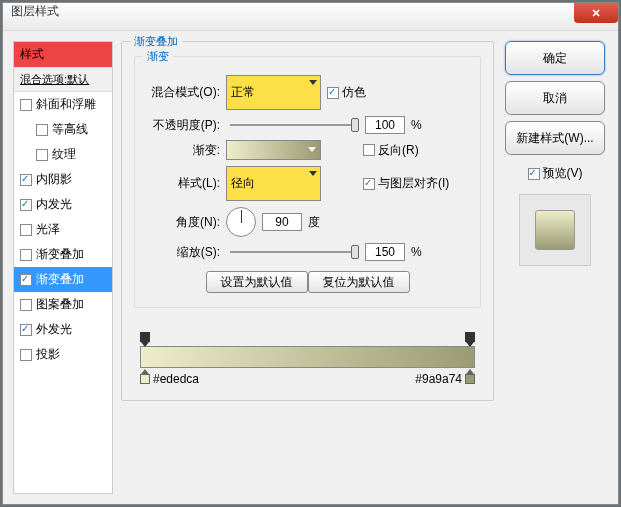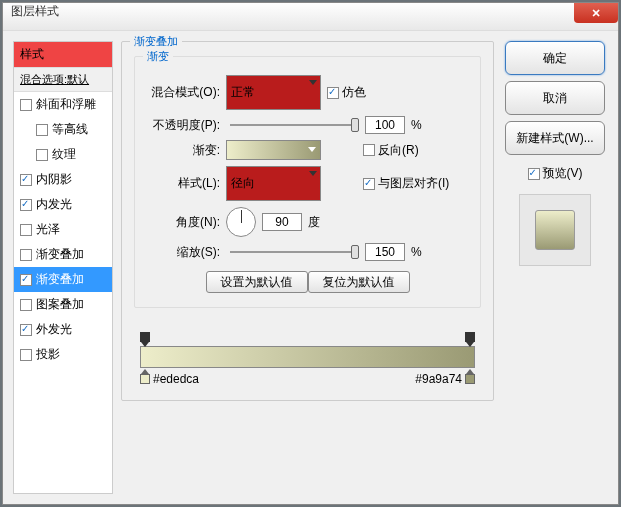--- a/index.html
+++ b/index.html
@@ -18,21 +18,21 @@
 .style-item.checked .cbox::after { content: "✓"; color: #1a6fc4; font-size: 10px; position: absolute; top: -2px; left: 0; }
 .style-item.selected { background: #3399ff; color: #fff; }
 .cbox { width: 12px; height: 12px; border: 1px solid #888; background: #fff; display: inline-block; position: relative; flex-shrink: 0; }
 .center-panel { flex: 1; position: relative; }
 .fieldset { border: 1px solid #ccc; border-radius: 2px; padding: 10px 12px 14px; position: relative; }
 .fieldset-label { position: absolute; top: -8px; left: 8px; background: #f0f0f0; padding: 0 4px; color: #06c; font-size: 11px; }
 .inner-fieldset { border: 1px solid #ddd; border-radius: 2px; padding: 12px 10px 14px; position: relative; margin-top: 4px; }
 .inner-label { position: absolute; top: -8px; left: 8px; background: #f0f0f0; padding: 0 4px; color: #06c; font-size: 11px; }
 .row { display: flex; align-items: center; margin: 6px 0; gap: 6px; }
 .row-label { width: 75px; text-align: right; }
-.dropdown { height: 35px; border: 1px solid #888; background: #b91c1c; display: flex; align-items: center; padding: 12px 4px; position: relative; cursor: pointer; }
+.dropdown { height: 35px; border: 1px solid #888; background: #fde047; display: flex; align-items: center; padding: 12px 4px; position: relative; cursor: pointer; }
 .dropdown-arrow { position: absolute; right: 3px; top: 4px; border-left: 4px solid transparent; border-right: 4px solid transparent; border-top: 5px solid #333; }
 .grad-swatch { height: 20px; width: 95px; border: 1px solid #888; background: linear-gradient(90deg, #ededca, #9a9a74); position: relative; cursor: pointer; }
 .grad-swatch .dropdown-arrow { right: 4px; top: 6px; border-top-color: #fff; }
 .slider-track { flex: 1; height: 2px; background: #999; position: relative; margin: 0 4px; }
 .slider-thumb { position: absolute; width: 8px; height: 14px; background: #e0e0e0; border: 1px solid #666; top: -6px; border-radius: 2px; }
 .num-input { width: 40px; height: 18px; border: 1px solid #888; text-align: center; background: #fff; }
 .chk { display: flex; align-items: center; gap: 3px; cursor: pointer; }
 .angle-dial { width: 30px; height: 30px; border: 1px solid #888; border-radius: 50%; background: #fff; position: relative; }
 .angle-dial::after { content: ""; position: absolute; width: 1px; height: 13px; background: #333; left: 14px; top: 2px; transform-origin: bottom; }
 .btn { height: 22px; padding: 0 14px; border: 1px solid #888; background: linear-gradient(#fff, #e4e4e4); border-radius: 3px; cursor: pointer; display: inline-flex; align-items: center; justify-content: center; }

